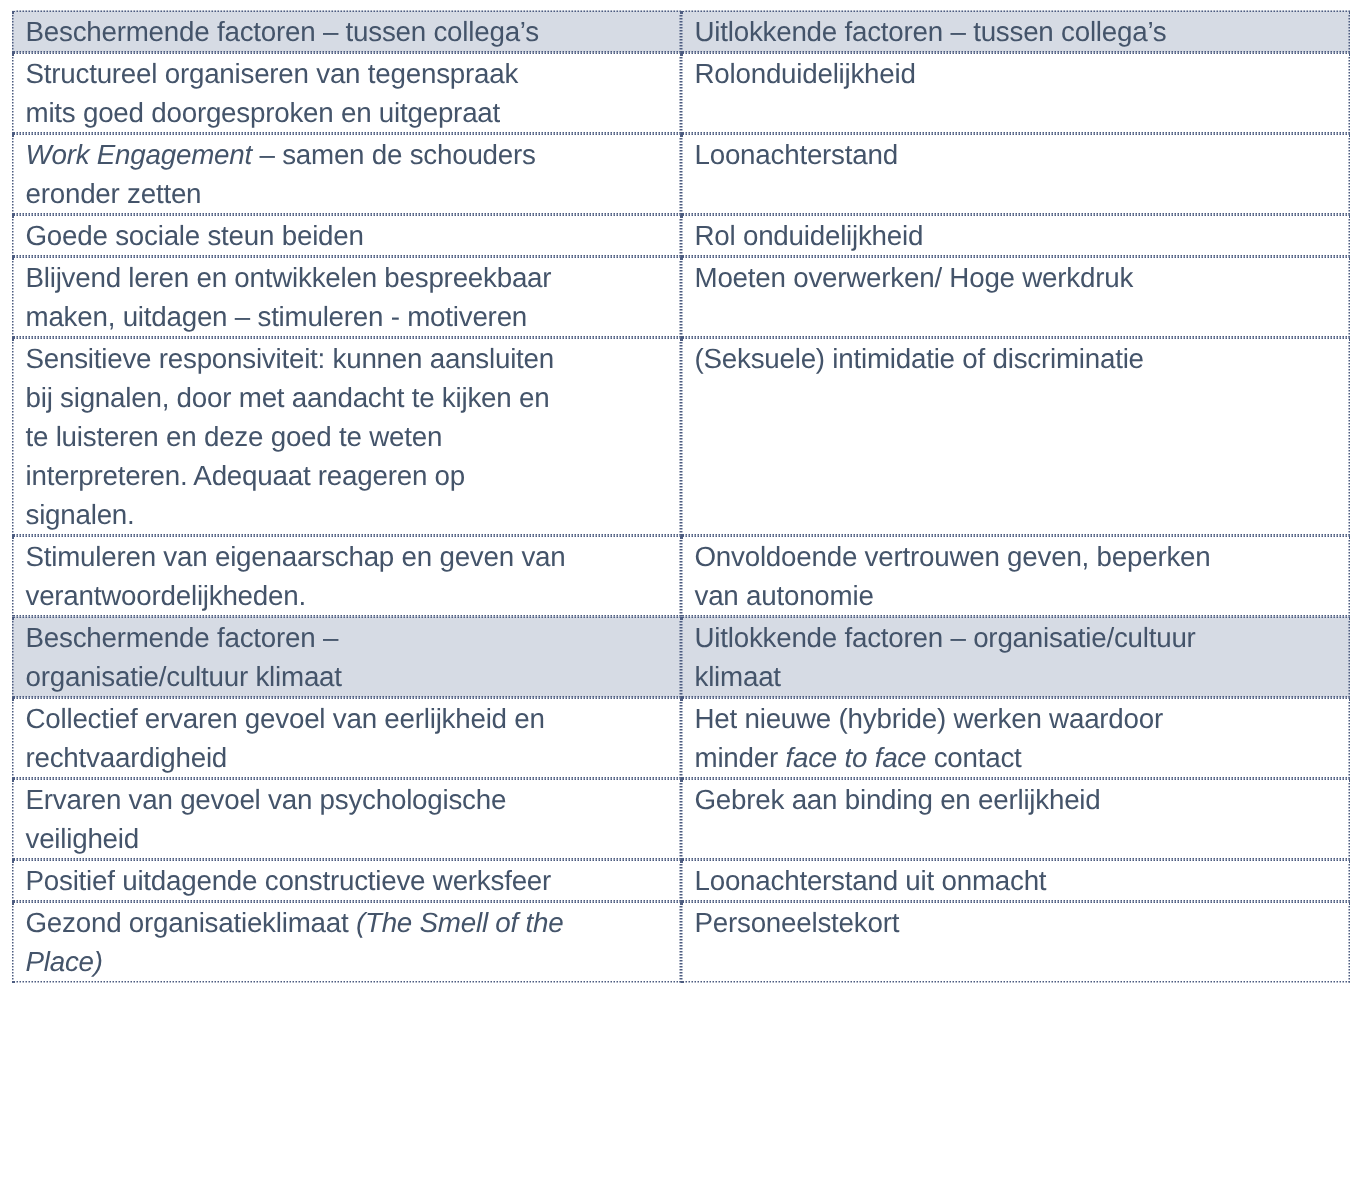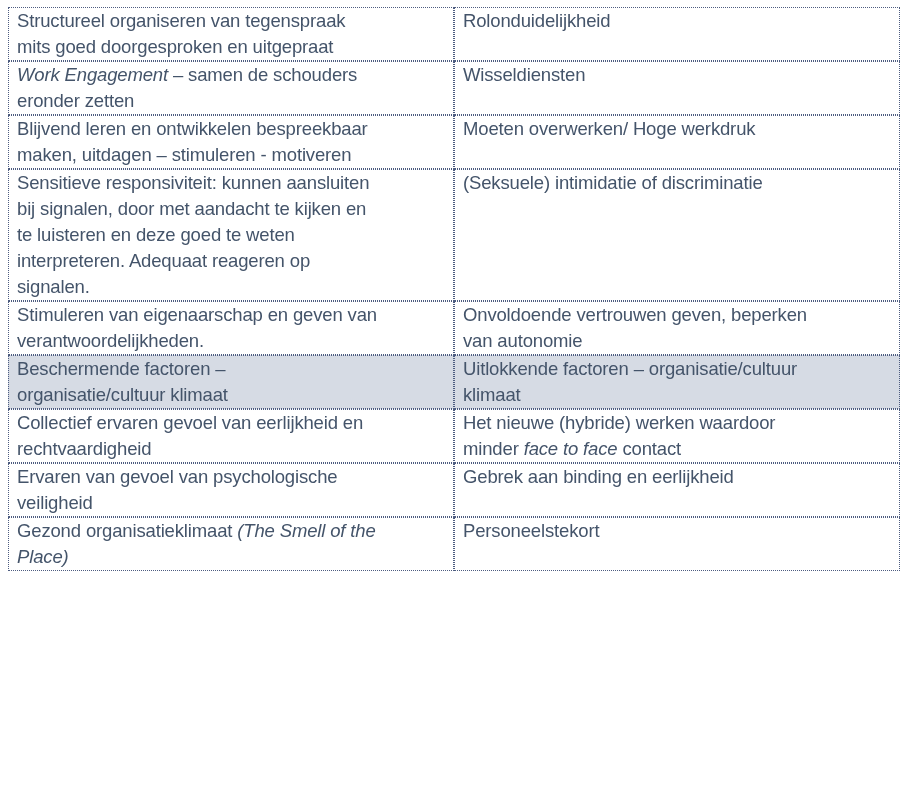--- a/index.html
+++ b/index.html
@@ -47,29 +47,37 @@
 </head>
 <body>
 
 <div class="page">
   <table class="factors">
     <colgroup>
       <col>
       <col>
     </colgroup>
     <tbody id="table-body">
+        <tr class="header-row">
+          <td><span>Beschermende factoren – tussen collega’s</span></td>
+          <td><span>Uitlokkende factoren – tussen collega’s</span></td>
+        </tr>
         <tr class="body-row">
           <td><span>Structureel organiseren van tegenspraak
 mits goed doorgesproken en uitgepraat</span></td>
           <td><span>Rolonduidelijkheid</span></td>
         </tr>
         <tr class="body-row">
           <td><span class="em">Work Engagement</span><span> – samen de schouders
 eronder zetten</span></td>
-          <td><span>Wisseldiensten</span></td>
+          <td><span>Loonachterstand</span></td>
+        </tr>
+        <tr class="body-row">
+          <td><span>Goede sociale steun beiden</span></td>
+          <td><span>Rol onduidelijkheid</span></td>
         </tr>
         <tr class="body-row">
           <td><span>Blijvend leren en ontwikkelen bespreekbaar
 maken, uitdagen – stimuleren - motiveren</span></td>
           <td><span>Moeten overwerken/ Hoge werkdruk</span></td>
         </tr>
         <tr class="body-row">
           <td><span>Sensitieve responsiviteit: kunnen aansluiten
 bij signalen, door met aandacht te kijken en
 te luisteren en deze goed te weten
@@ -94,19 +102,23 @@
 rechtvaardigheid</span></td>
           <td><span>Het nieuwe (hybride) werken waardoor
 minder </span><span class="em">face to face</span><span> contact</span></td>
         </tr>
         <tr class="body-row">
           <td><span>Ervaren van gevoel van psychologische
 veiligheid</span></td>
           <td><span>Gebrek aan binding en eerlijkheid</span></td>
         </tr>
         <tr class="body-row">
+          <td><span>Positief uitdagende constructieve werksfeer</span></td>
+          <td><span>Loonachterstand uit onmacht</span></td>
+        </tr>
+        <tr class="body-row">
           <td><span>Gezond organisatieklimaat </span><span class="em">(The Smell of the
 Place)</span></td>
           <td><span>Personeelstekort</span></td>
         </tr>
       </tbody>
   </table>
 </div>
 
 </body></html>

